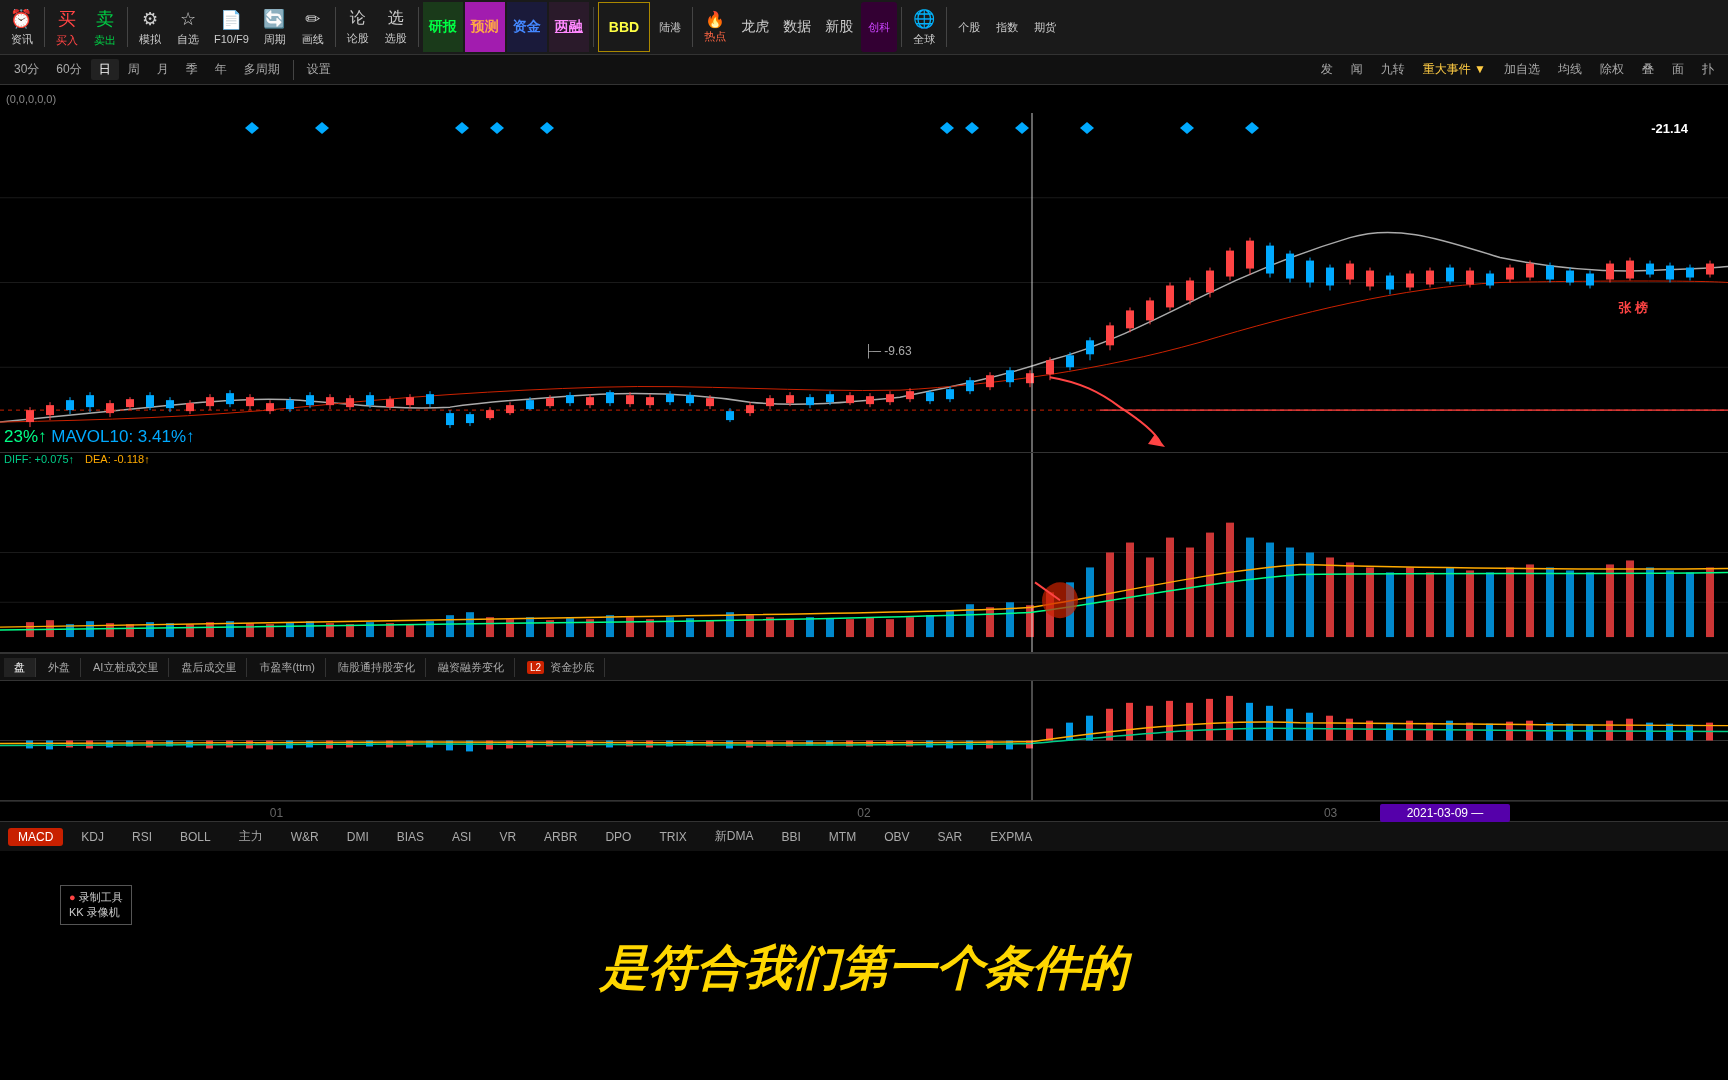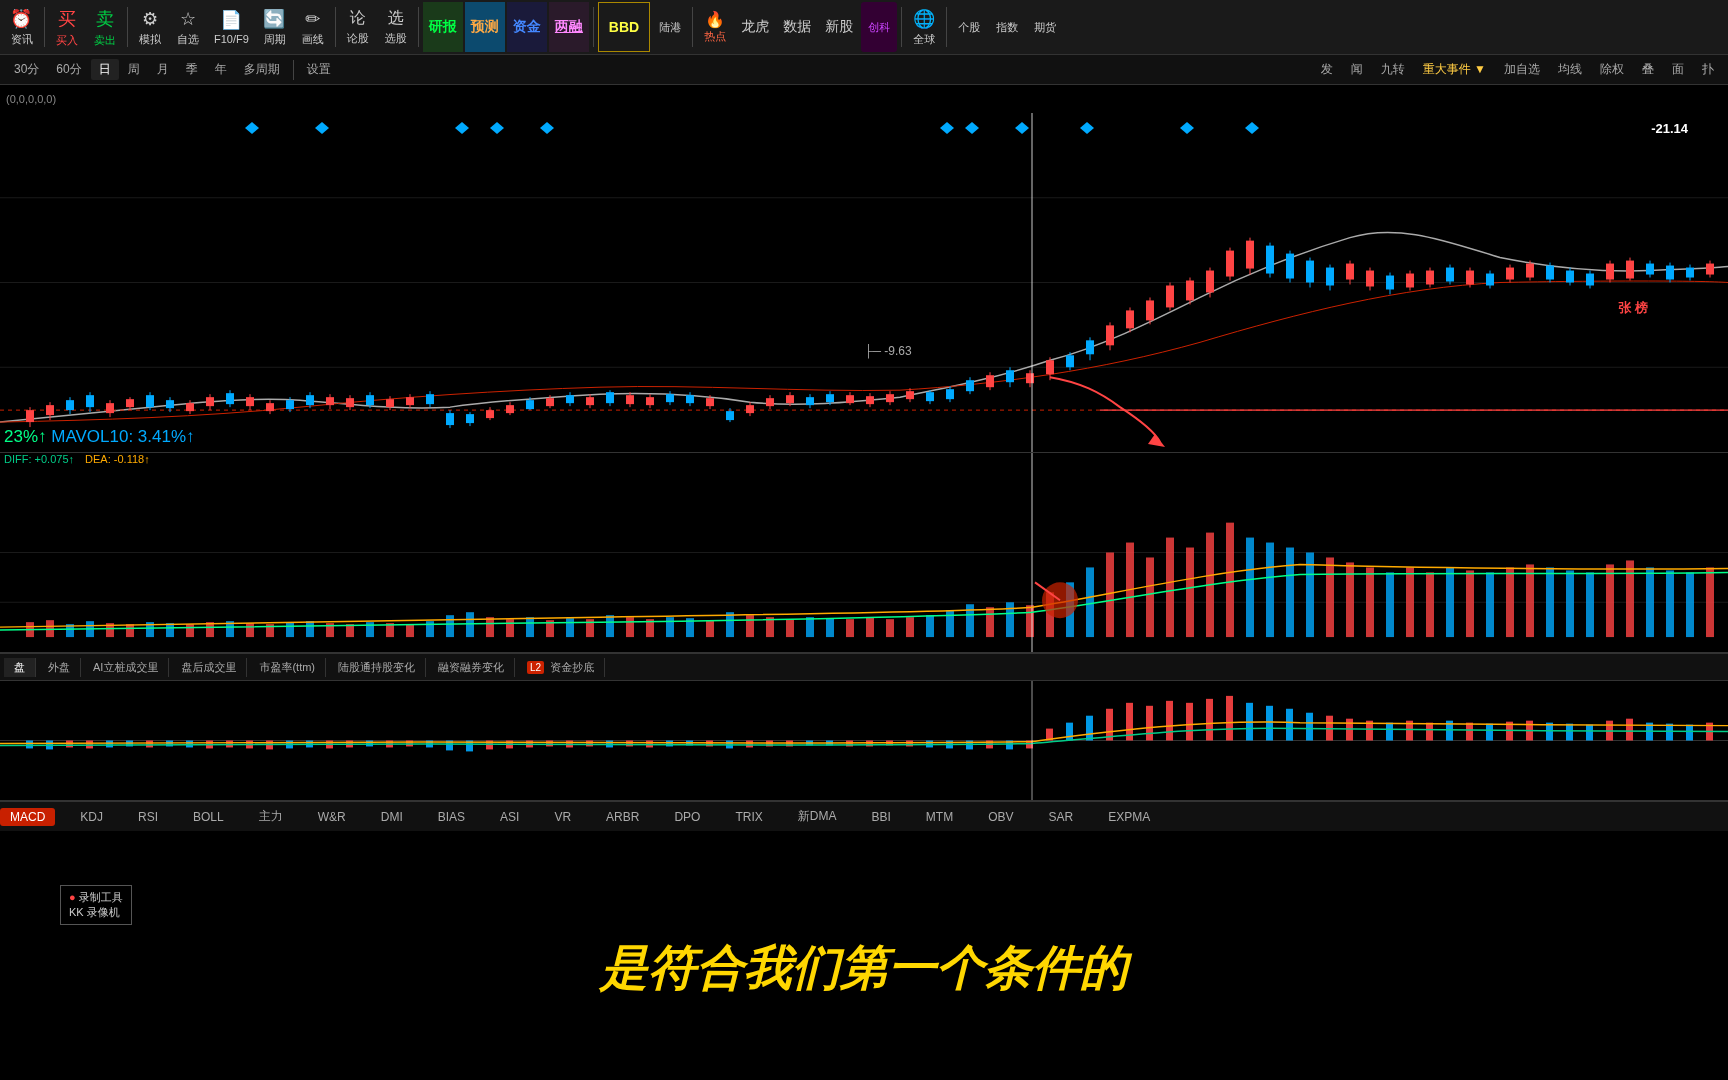--- a/index.html
+++ b/index.html
@@ -208,22 +208,22 @@
       font-size: 12px;
     }
 
     
     .indicator-tabs {
       display: flex;
       align-items: center;
       background: #111;
       border-top: 1px solid #333;
       height: 30px;
-      padding: 0 0;
-      gap: 15px;
+      padding: 0 8px;
+      gap: 8px;
       overflow: hidden;
     }
     .itab {
       color: #aaa;
       font-size: 12px;
       padding: 2px 10px;
       cursor: pointer;
       border-radius: 2px;
     }
     .itab.active { color: #fff; background: #c82000; border-radius: 3px; }
@@ -315,21 +315,21 @@
   </div>
   <div class="toolbar-btn">
     <span class="icon" style="font-size:16px;">选</span>
     <span>选股</span>
   </div>
   <div class="toolbar-sep"></div>
 
   <div class="toolbar-btn" style="background:#1a3a1a; color:#00ff44;">
     <span style="font-size:14px; font-weight:bold;">研报</span>
   </div>
-  <div class="toolbar-btn" style="background:#0c4a6e; color:#ffaa44;">
+  <div class="toolbar-btn" style="background:#a21caf; color:#ffaa44;">
     <span style="font-size:14px; font-weight:bold;">预测</span>
   </div>
   <div class="toolbar-btn" style="background:#1a1a3a; color:#4488ff;">
     <span style="font-size:14px; font-weight:bold;">资金</span>
   </div>
   <div class="toolbar-btn" style="background:#2a1a2a; color:#ff88ff;">
     <span style="font-size:14px; font-weight:bold;text-decoration:underline;">两融</span>
   </div>
   <div class="toolbar-sep"></div>
   <div class="toolbar-btn" style="color:#ffff44; border:1px solid #aa8800; padding:2px 10px;">
@@ -934,20 +934,29 @@
         <rect x="1706" y="42" width="7" height="18" fill="#ff4444"></rect>
       </g>
 
       <path d="M0,63 C200,62 400,61 600,62 C800,63 1000,62 1032,61 C1100,52 1200,38 1300,42 C1400,44 1600,44 1728,45" stroke="#ffaa00" stroke-width="1.5" fill="none"></path>
       <path d="M0,65 C200,64 400,63 600,64 C800,65 1000,64 1032,63 C1100,58 1200,45 1300,48 C1400,50 1600,50 1728,51" stroke="#00cc88" stroke-width="1.5" fill="none"></path>
 
       <line x1="1032" y1="0" x2="1032" y2="120" stroke="#ffffff" stroke-width="1" opacity="0.6"></line>
     </svg>
   </div>
 
+  <div class="date-axis">
+    <svg width="100%" height="20">
+      <text x="16%" y="15" fill="#666" font-size="12" text-anchor="middle">01</text>
+      <text x="50%" y="15" fill="#666" font-size="12" text-anchor="middle">02</text>
+      <text x="77%" y="15" fill="#666" font-size="12" text-anchor="middle">03</text>
+      <rect x="1380" y="2" width="130" height="18" fill="#5500aa" rx="2"></rect>
+      <text x="1445" y="15" fill="#ffffff" font-size="12" text-anchor="middle">2021-03-09 —</text>
+    </svg>
+  </div>
 
   <div class="indicator-tabs">
     <div class="itab active">MACD</div>
     <div class="itab">KDJ</div>
     <div class="itab">RSI</div>
     <div class="itab">BOLL</div>
     <div class="itab">主力</div>
     <div class="itab">W&amp;R</div>
     <div class="itab">DMI</div>
     <div class="itab">BIAS</div>

